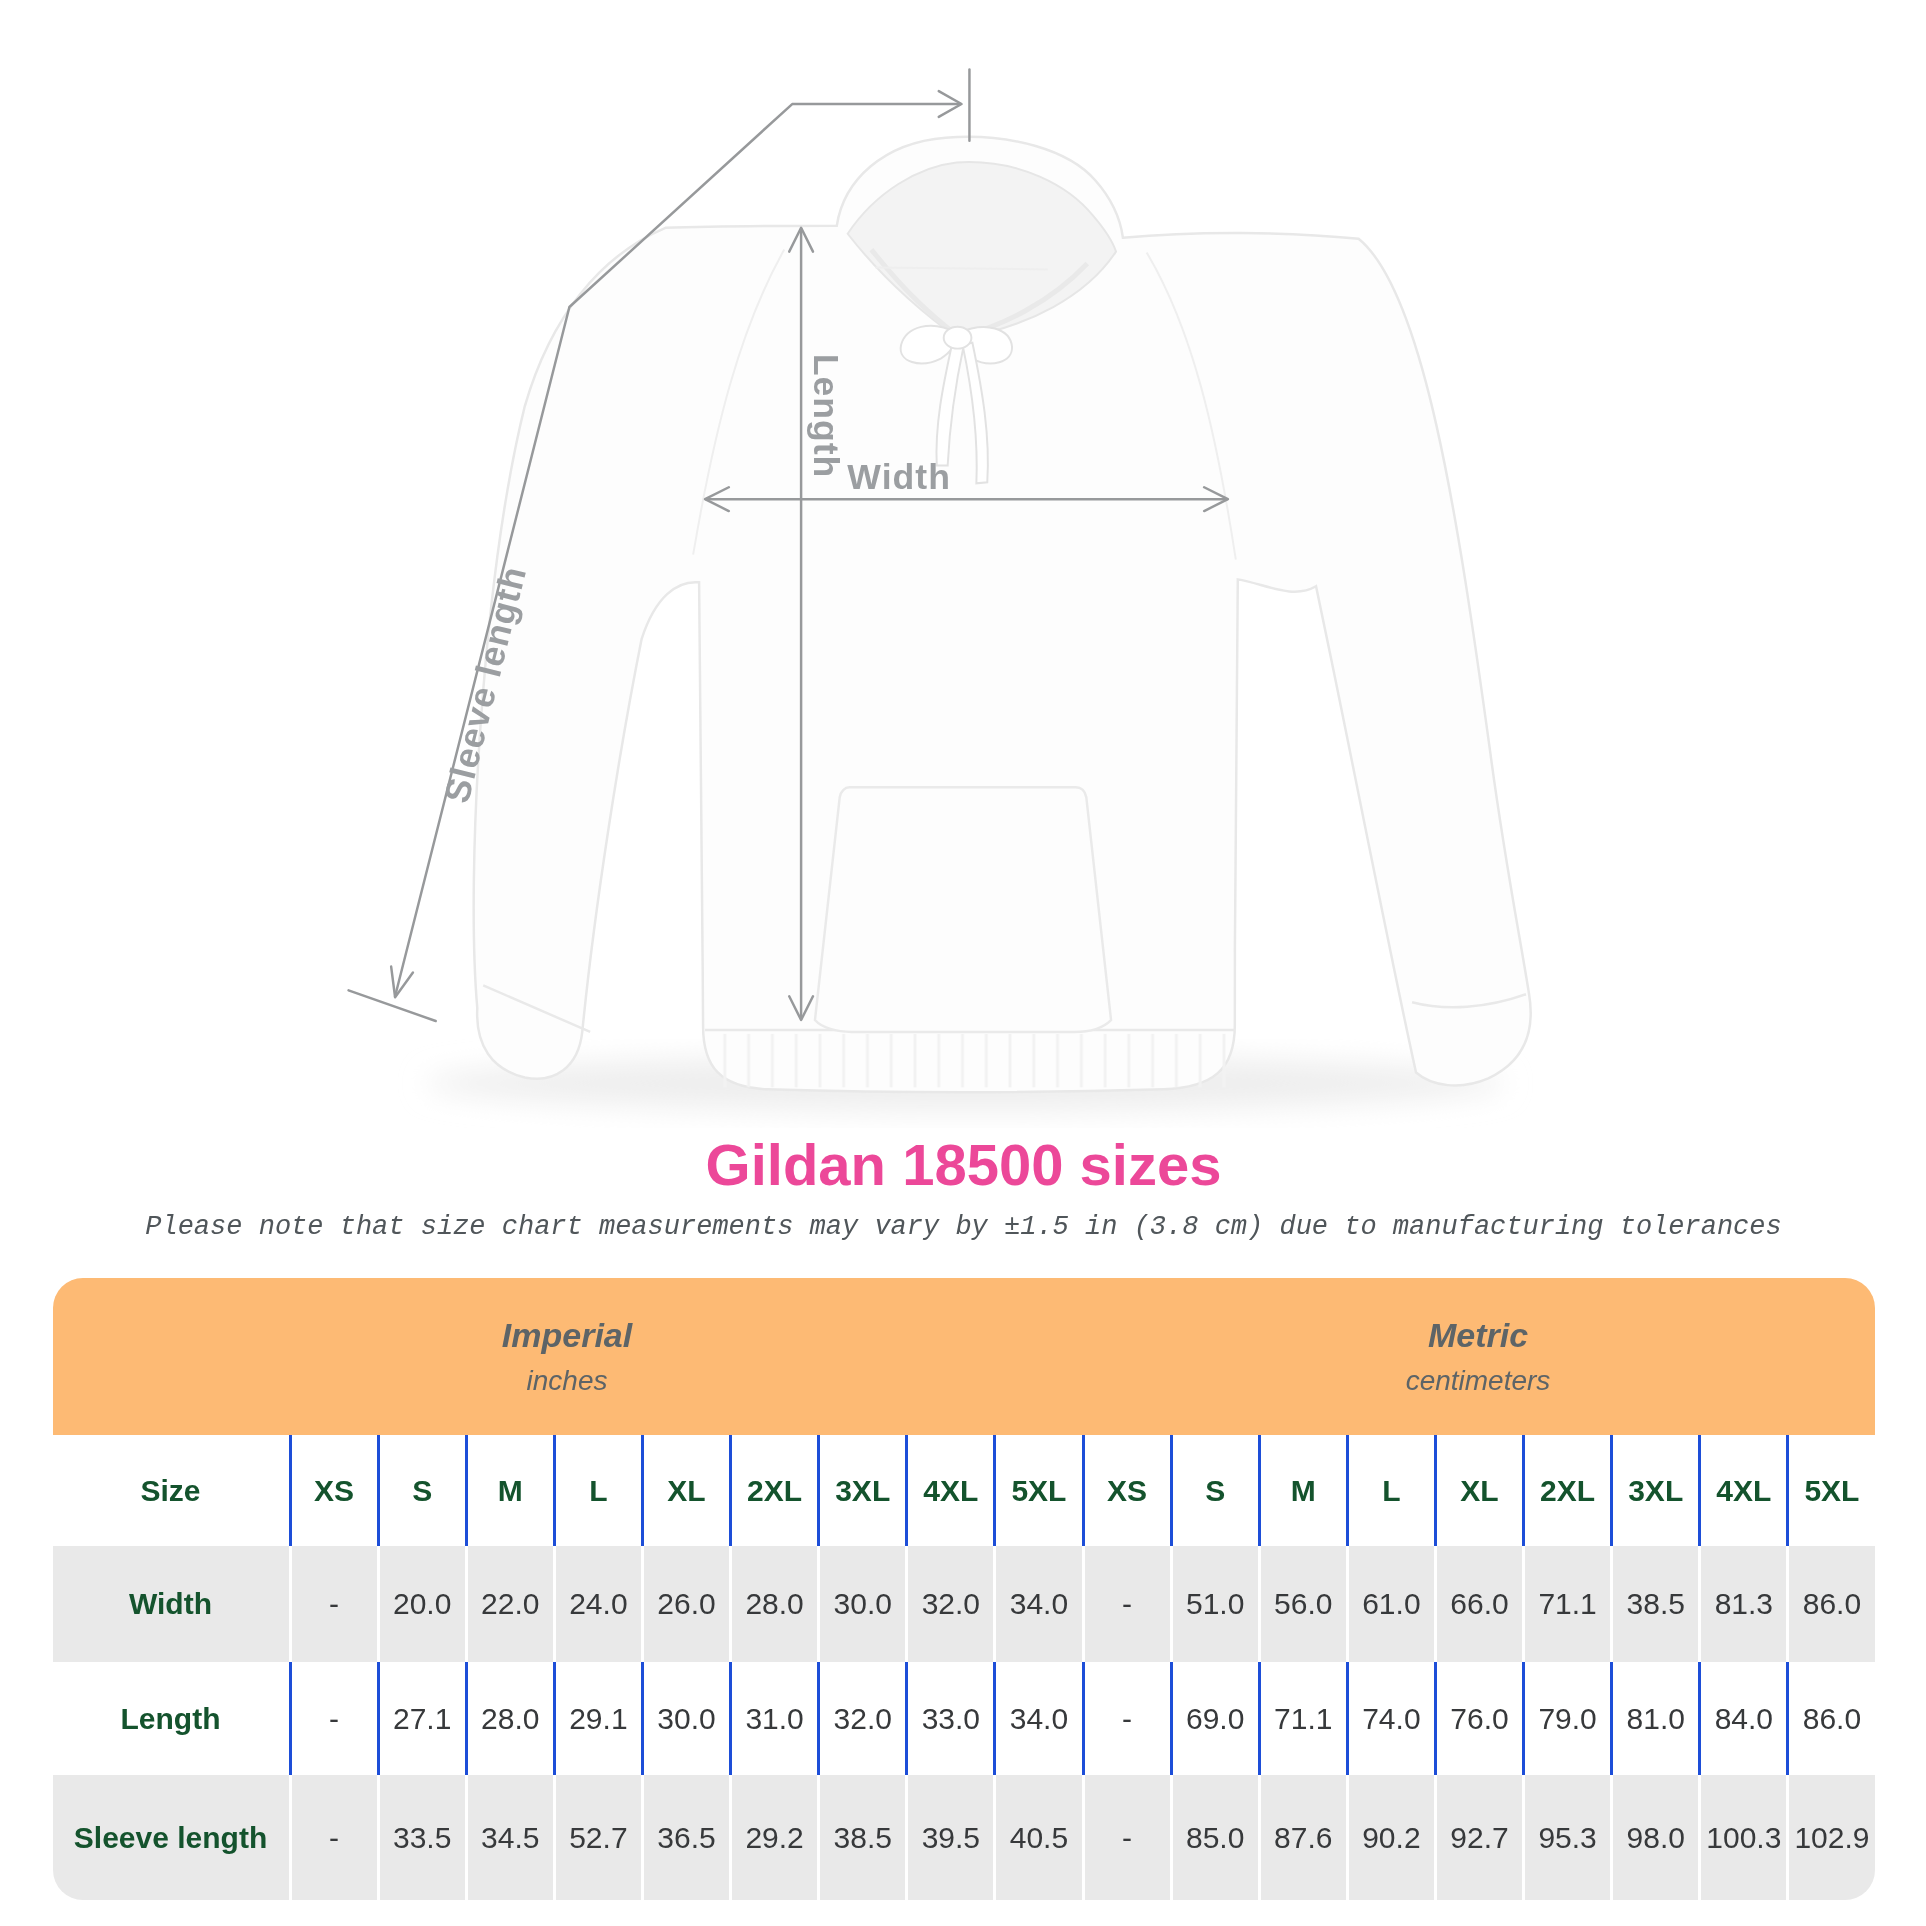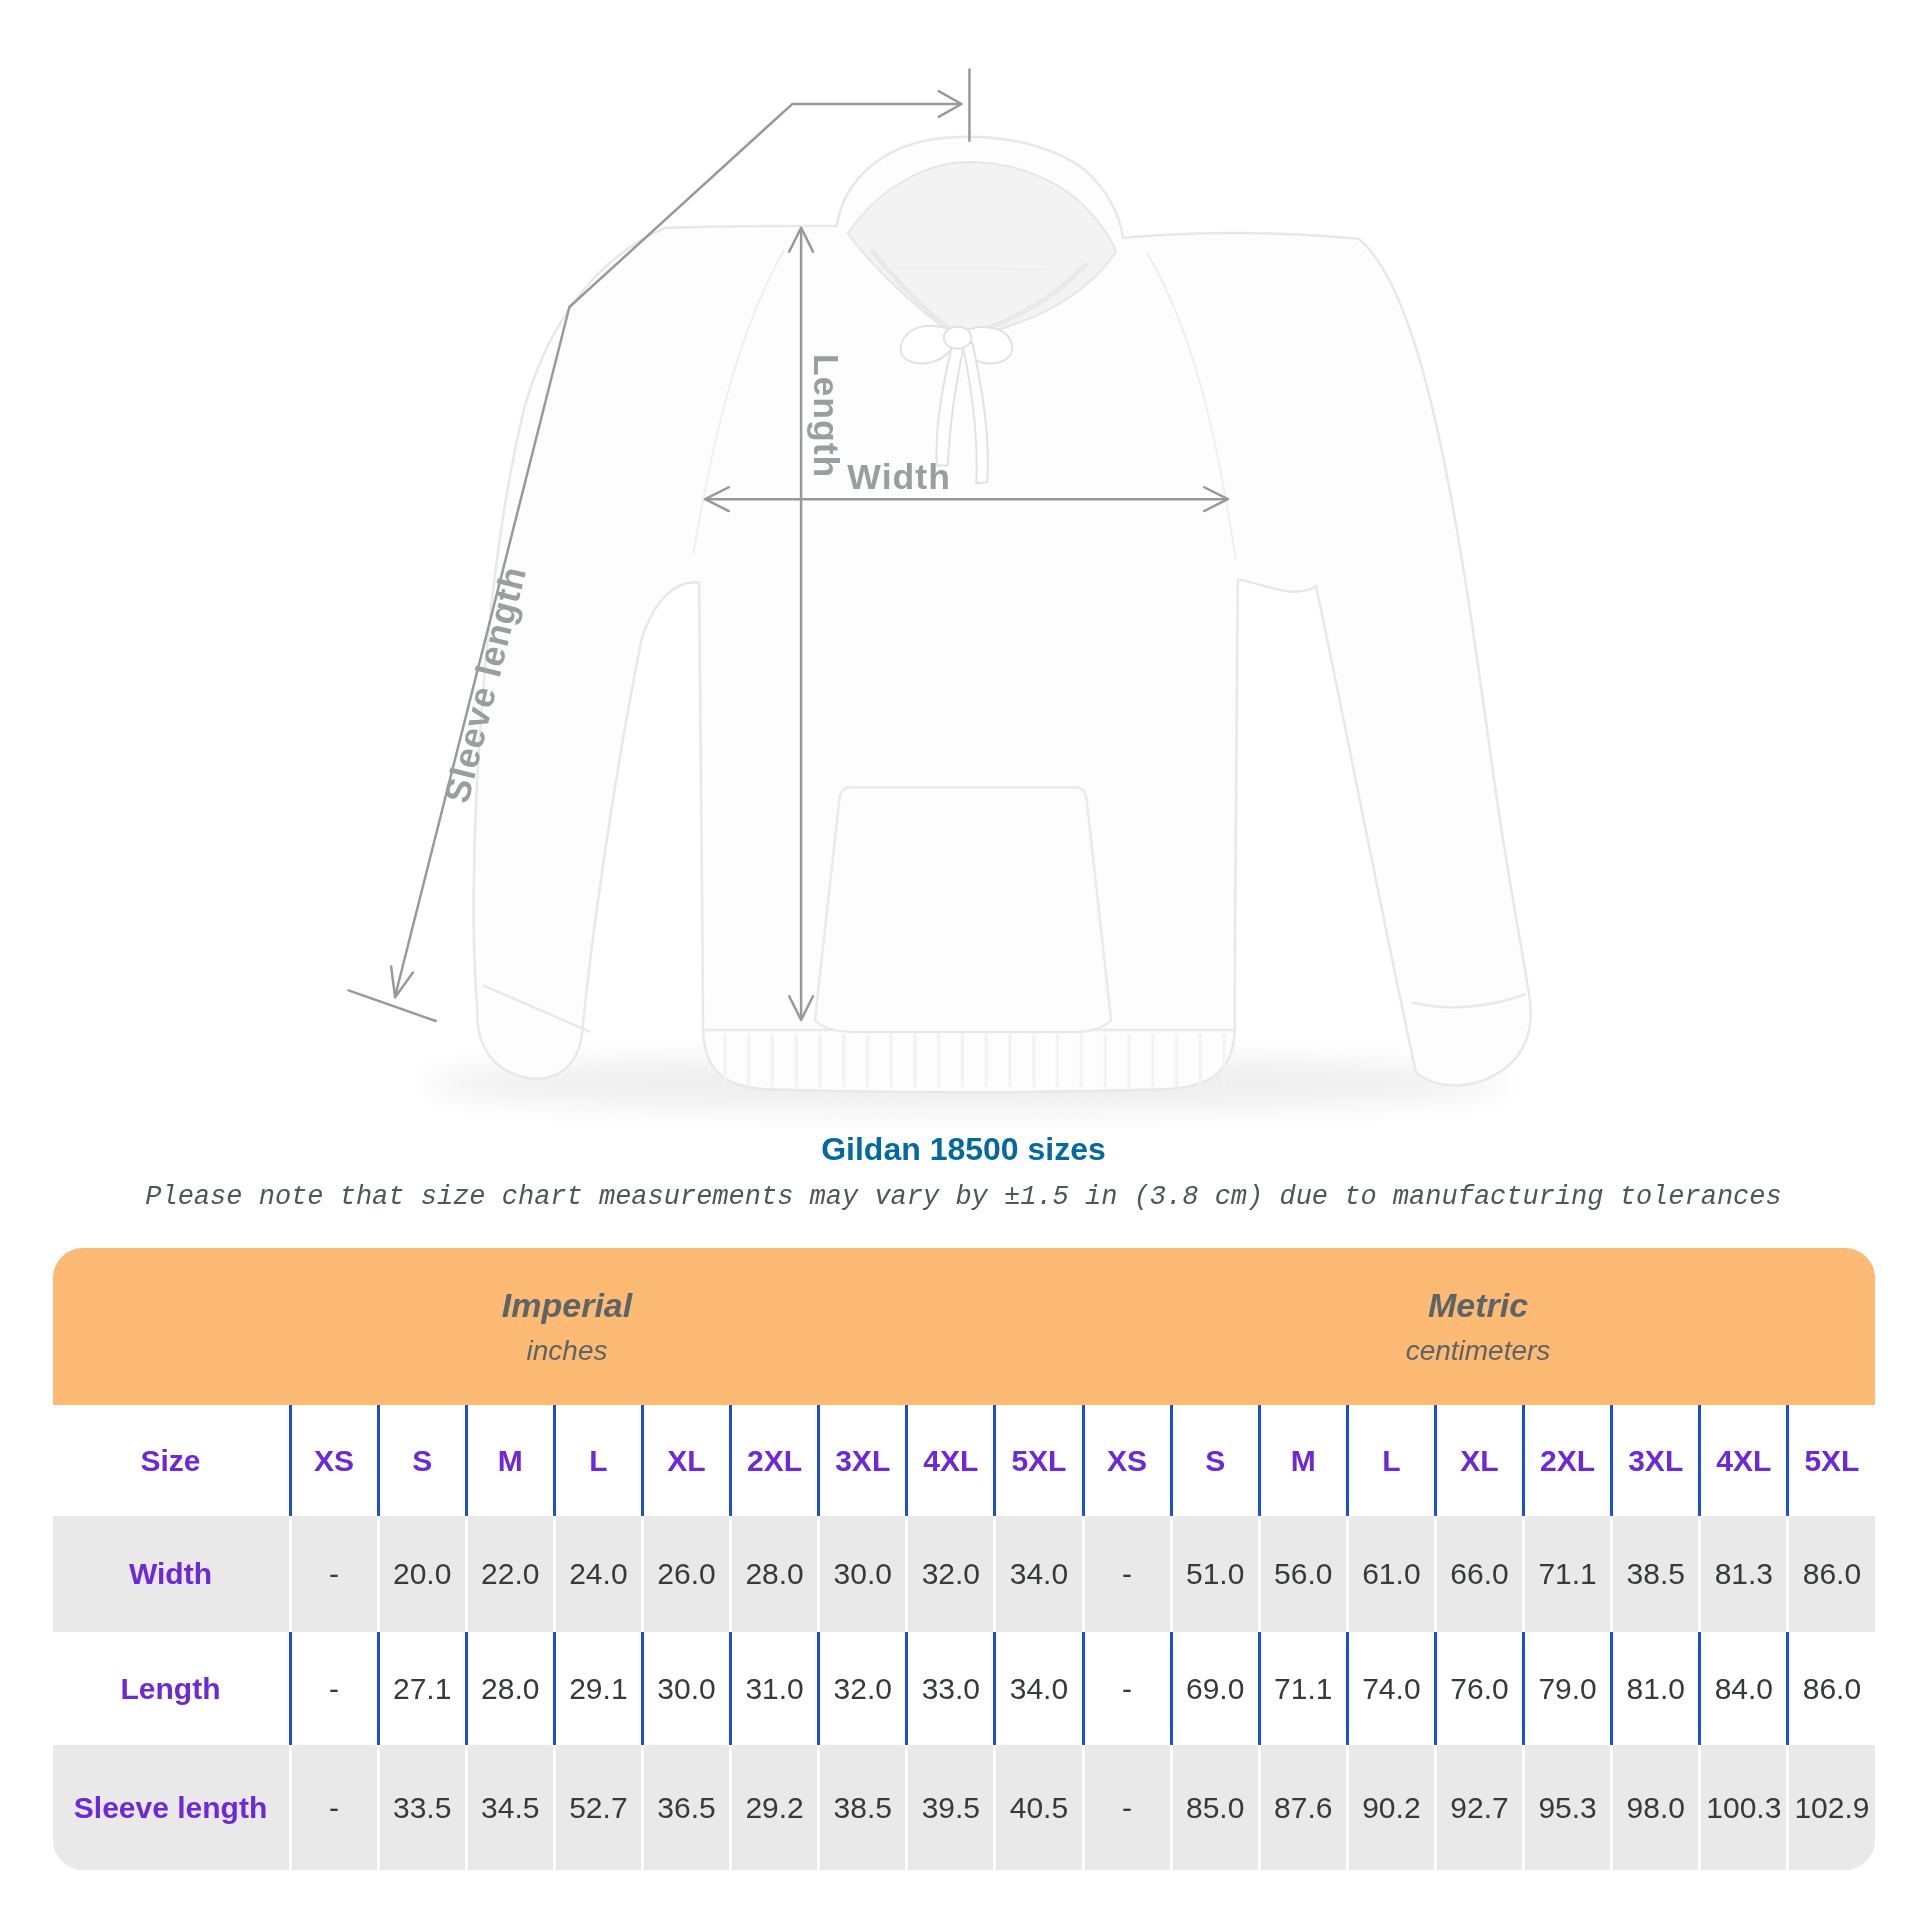--- a/index.html
+++ b/index.html
@@ -8,21 +8,21 @@
     font-family:"Liberation Sans", sans-serif;
     -webkit-font-smoothing:antialiased;
   }
   .figure{display:block;width:1927px;height:1129px;}
   svg text{
     font-family:"Liberation Sans", sans-serif;
     font-weight:bold;font-size:36px;fill:#9b9ea1;letter-spacing:1px;
   }
   .page-title{
     margin:2px 0 0;text-align:center;
-    font-size:32px;font-weight:bold;color:#0369a1;
+    font-size:58px;font-weight:bold;color:#ec4899;
   }
   .subtitle{
     margin:14px 0 0;text-align:center;
     font-size:27px;font-style:italic;color:#50565a;font-family:Liberation Mono, monospace;
   }
   .size-table{
     width:1822px;margin:36px auto 0;
     border-radius:30px;overflow:hidden;
   }
   .row{display:grid;grid-template-columns:236px repeat(18,1fr);}
@@ -33,21 +33,21 @@
   .glabel{font-size:34px;font-weight:bold;font-style:italic;color:#5d6467;}
   .gunit{font-size:28px;font-style:italic;color:#5d6467;margin-top:10px;}
   .size-row{height:111px;background:#ffffff;}
   .r0{height:116px;background:#e9e9e9;}
   .r1{height:113px;background:#ffffff;}
   .r2{height:125px;background:#e9e9e9;}
   .c{
     display:flex;align-items:center;justify-content:center;
     font-size:30px;color:#37393b;box-sizing:border-box;
   }
-  .c.head{font-weight:bold;color:#6d28d9;}
+  .c.head{font-weight:bold;color:#14532d;}
   .size-row .c + .c, .r1 .c + .c{border-left:3px solid #1d4ed8;}
   .r0 .c + .c, .r2 .c + .c{border-left:3px solid #ffffff;}
 </style>
 </head>
 <body>
 
 <svg class="figure" viewBox="0 0 1946 1140">
   <defs>
     <filter id="soft" x="-30%" y="-30%" width="160%" height="160%">
       <feGaussianBlur stdDeviation="14"></feGaussianBlur>

